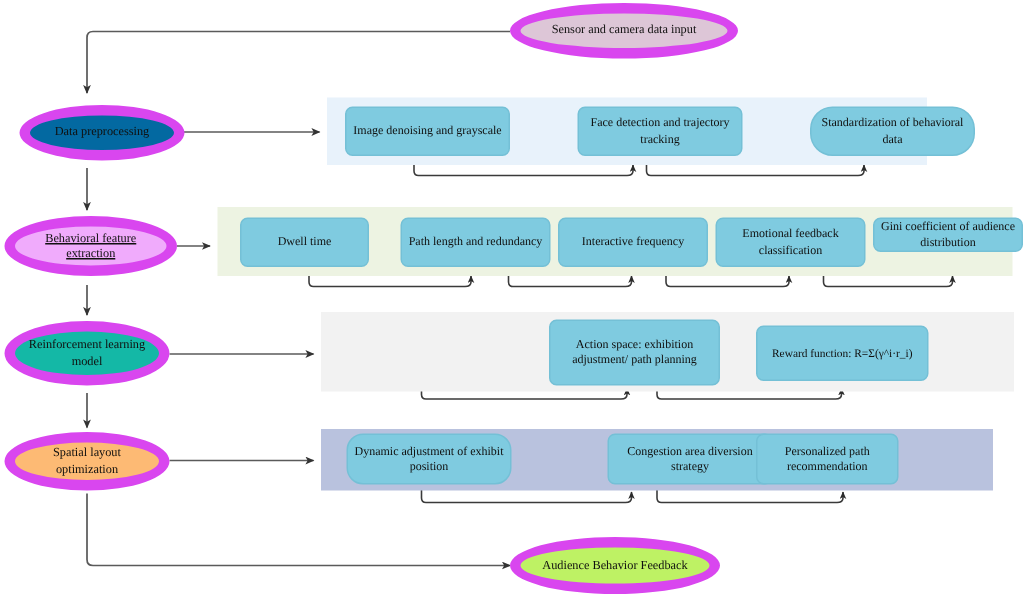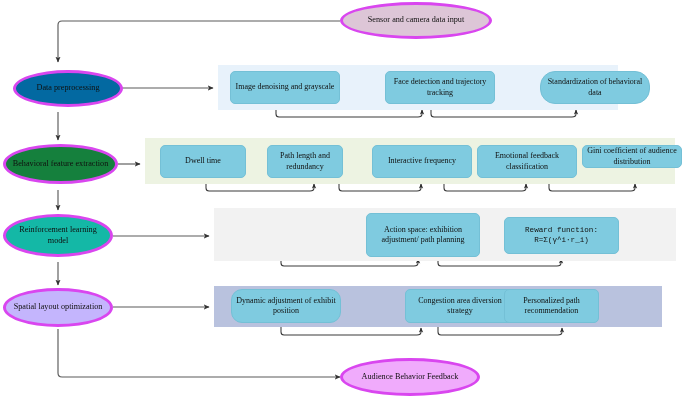--- a/index.html
+++ b/index.html
@@ -7,21 +7,21 @@
     width:685px;height:399px;
     background:#ffffff;
     font-family:"Liberation Serif", serif;
     overflow:hidden;
   }
   #stage{position:relative;width:685px;height:399px;}
 
   
   .ellipse{
     position:absolute;
-    border:3px solid #d946ef;
+    border:7px solid #d946ef;
     border-radius:50%;
     display:flex;align-items:center;justify-content:center;
     text-align:center;
     font-size:8.2px;
     line-height:1.28;
     color:#10100f;
     box-sizing:border-box;
     padding:0 6px;
   }
 
@@ -108,38 +108,38 @@
 
   <div class="band" style="left:218px;top:65px;width:400px;height:45px;background:#e8f2fb;"></div>
   <div class="band" style="left:145px;top:138px;width:530px;height:46px;background:#edf3e2;"></div>
   <div class="band" style="left:214px;top:208px;width:462px;height:53px;background:#f2f2f2;"></div>
   <div class="band" style="left:214px;top:286px;width:448px;height:41px;background:#b9c2de;"></div>
 
   <div class="ellipse" style="left:340px;top:2px;width:152px;height:37px;background:#ddc6d7;">Sensor and camera data input</div>
 
   <div class="ellipse" style="left:13px;top:70px;width:110px;height:37px;background:#0369a1;">Data preprocessing</div>
 
-  <div class="ellipse" style="left:3px;top:144px;width:115px;height:40px;background:#15803d;">Behavioral feature extraction</div>
+  <div class="ellipse" style="left:3px;top:144px;width:115px;height:40px;background:#f0abfc;text-decoration:underline;">Behavioral feature extraction</div>
 
   <div class="ellipse" style="left:3px;top:214px;width:110px;height:43px;background:#14b8a6;">Reinforcement learning model</div>
 
-  <div class="ellipse" style="left:3px;top:288px;width:110px;height:39px;background:#c4b5fd;">Spatial layout optimization</div>
+  <div class="ellipse" style="left:3px;top:288px;width:110px;height:39px;background:#fdba74;">Spatial layout optimization</div>
 
-  <div class="ellipse" style="left:340px;top:358px;width:140px;height:38px;background:#f0abfc;">Audience Behavior Feedback</div>
+  <div class="ellipse" style="left:340px;top:358px;width:140px;height:38px;background:#bef264;">Audience Behavior Feedback</div>
 
   <div class="task" style="left:385px;top:71px;width:110px;height:33px;">Face detection and trajectory tracking</div>
   <div class="task" style="left:230px;top:71px;width:110px;height:33px;">Image denoising and grayscale</div>
   <div class="task" style="left:540px;top:71px;width:110px;height:33px;border-radius:15px;">Standardization of behavioral data</div>
 
   <div class="task" style="left:160px;top:145px;width:86px;height:33px;">Dwell time</div>
-  <div class="task" style="left:267px;top:145px;width:76px;height:33px;">Path length and redundancy</div>
+  <div class="task" style="left:267px;top:145px;width:100px;height:33px;">Path length and redundancy</div>
   <div class="task" style="left:372px;top:145px;width:100px;height:33px;">Interactive frequency</div>
   <div class="task" style="left:477px;top:145px;width:100px;height:33px;">Emotional feedback classification</div>
   <div class="task" style="left:582px;top:145px;width:100px;height:23px;">Gini coefficient of audience distribution</div>
 
   <div class="task" style="left:366px;top:213px;width:114px;height:44px;">Action space: exhibition adjustment/ path planning</div>
-  <div class="task reward" style="left:504px;top:217px;width:115px;height:37px;font-family:Liberation Mono, monospace;">Reward function: R=Σ(γ^i·r_i)</div>
+  <div class="task reward" style="left:504px;top:217px;width:115px;height:37px;">Reward function: R=Σ(γ^i·r_i)</div>
 
   <div class="task" style="left:231px;top:289px;width:110px;height:34px;border-radius:11px;">Dynamic adjustment of exhibit position</div>
   <div class="task" style="left:366px;top:289px;width:110px;height:34px;margin-left:39px;">Congestion area diversion strategy</div>
   <div class="task" style="left:504px;top:289px;width:95px;height:34px;">Personalized path recommendation</div>
 
 </div>
 
 </body></html>

